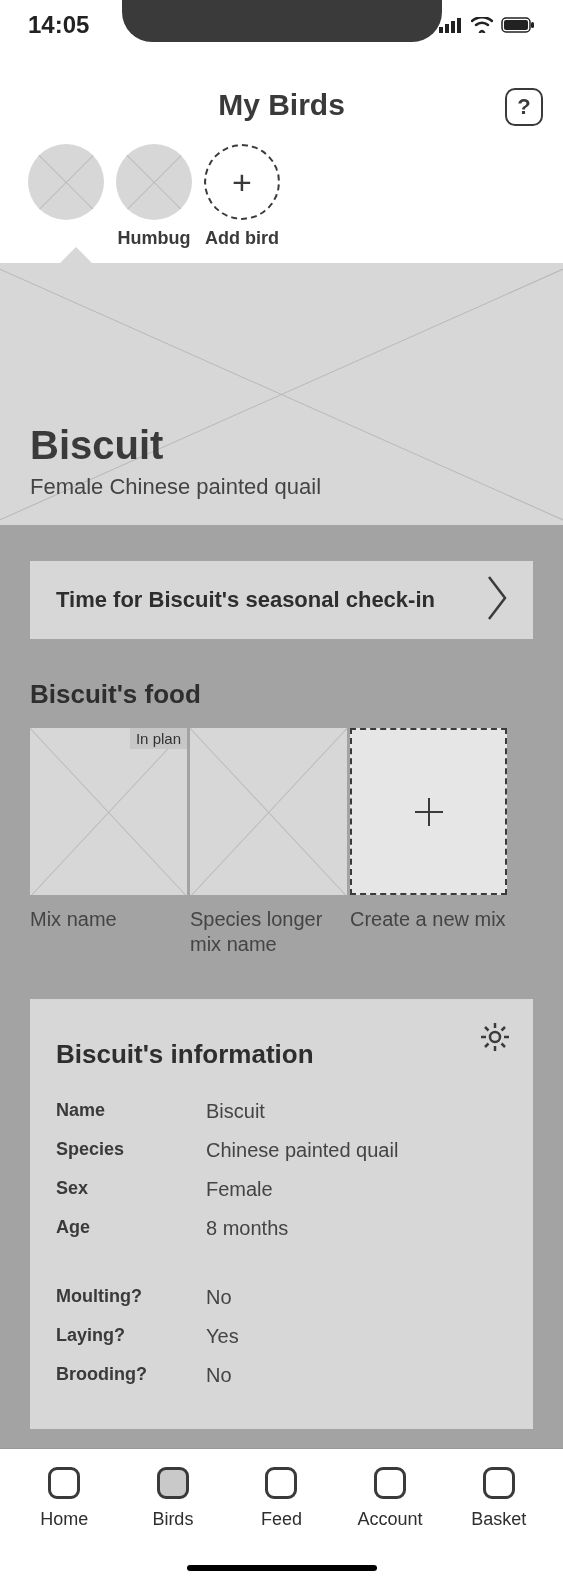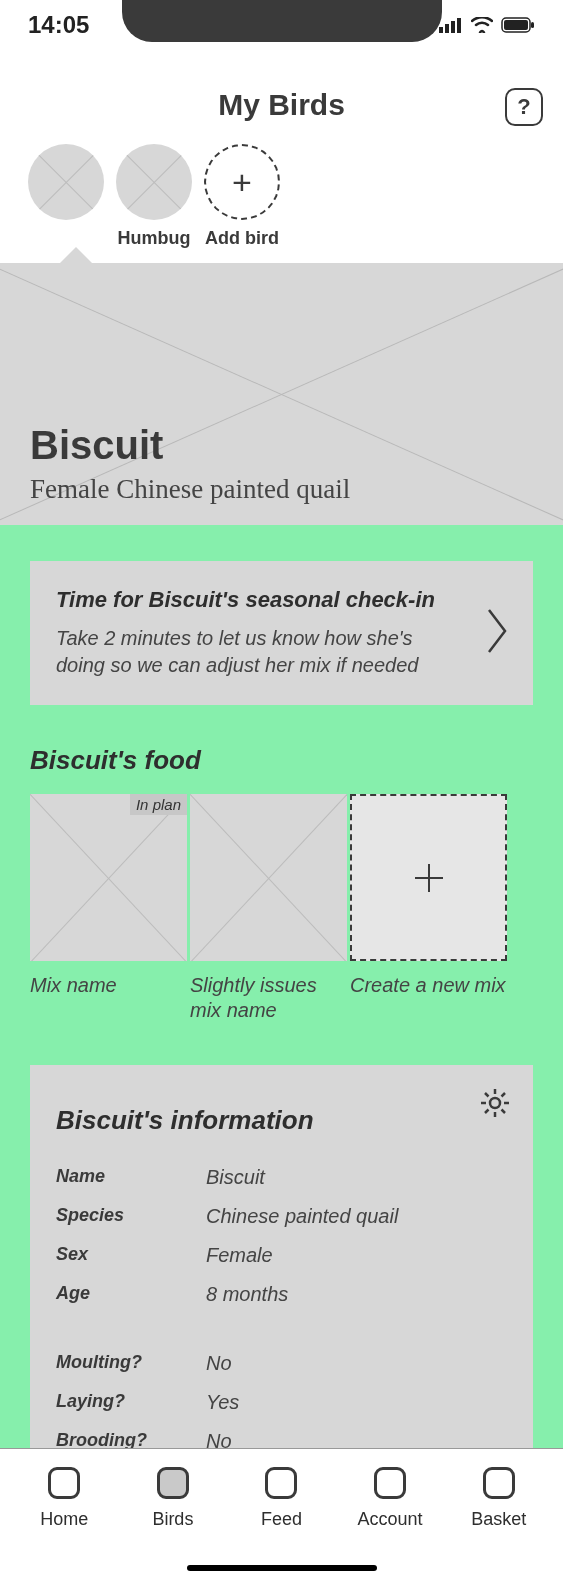--- a/index.html
+++ b/index.html
@@ -30,24 +30,24 @@
   .bird-item.selected .bird-label { visibility: hidden; }
   .pointer-wrap { position: relative; height: 14px; }
   .pointer { position: absolute; left: 54px; top: -2px; width: 0; height: 0; border-left: 22px solid transparent; border-right: 22px solid transparent; border-bottom: 22px solid #d7d7d7; }
 
   
   .hero { background: #d7d7d7; height: 262px; position: relative; overflow: hidden; padding: 160px 30px 30px; }
   .hero::before, .hero::after { content: ""; position: absolute; width: 160%; height: 1px; background: #b8b8b8; top: 50%; left: -30%; }
   .hero::before { transform: rotate(24deg); }
   .hero::after  { transform: rotate(-24deg); }
   .hero-name { font-size: 40px; font-weight: 700; color: #3a3a3a; position: relative; z-index: 2; }
-  .hero-sub  { font-size: 27px; color: #444; margin-top: 6px; position: relative; z-index: 2; font-family: Liberation Serif, serif; }
-
-  
-  .main { background: #86efac; padding: 36px 30px 30px; font-style: italic; }
+  .hero-sub  { font-size: 22px; color: #444; margin-top: 6px; position: relative; z-index: 2; }
+
+  
+  .main { background: #a3a3a3; padding: 36px 30px 30px; }
 
   
   .checkin { background: #d7d7d7; padding: 26px 70px 26px 26px; position: relative; cursor: pointer; }
   .checkin-title { font-size: 22px; font-weight: 700; color: #2e2e2e; }
   .checkin-body  { font-size: 20px; color: #444; margin-top: 12px; line-height: 1.35; }
   .checkin-chevron { position: absolute; right: 24px; top: 50%; transform: translateY(-50%); }
 
   
   .section-title { font-size: 26px; font-weight: 700; color: #2e2e2e; margin: 40px 0 18px; }
   .food-row { display: flex; gap: 16px; }
@@ -129,39 +129,38 @@
 
 <div class="hero">
   <div class="hero-name">Biscuit</div>
   <div class="hero-sub">Female Chinese painted quail</div>
 </div>
 
 <div class="main">
 
   <div class="checkin">
     <div class="checkin-title">Time for Biscuit's seasonal check-in</div>
-    <div class="checkin-body">Take 2 minutes to let us know how she's doing so we can adjust her mix if needed</div>
     <div class="checkin-chevron">
       <svg width="24" height="50" viewBox="0 0 24 50">
           <polyline points="4,4 20,25 4,46" stroke="#3a3a3a" stroke-width="2.5" fill="none"></polyline>
         </svg>
     </div>
   </div>
 
   <div class="section-title">Biscuit's food</div>
   <div class="food-row">
     <div class="food-card">
       <div class="food-thumb">
         <div class="food-badge">In plan</div>
       </div>
       <div class="food-name">Mix name</div>
     </div>
     <div class="food-card">
       <div class="food-thumb"></div>
-      <div class="food-name">Slightly issues mix name</div>
+      <div class="food-name">Species longer mix name</div>
     </div>
     <div class="food-create">
       <div class="create-box">
         <svg width="36" height="36" viewBox="0 0 36 36">
             <line x1="18" y1="4" x2="18" y2="32" stroke="#3a3a3a" stroke-width="2"></line>
             <line x1="4" y1="18" x2="32" y2="18" stroke="#3a3a3a" stroke-width="2"></line>
           </svg>
       </div>
       <div class="food-name">Create a new mix</div>
     </div>

